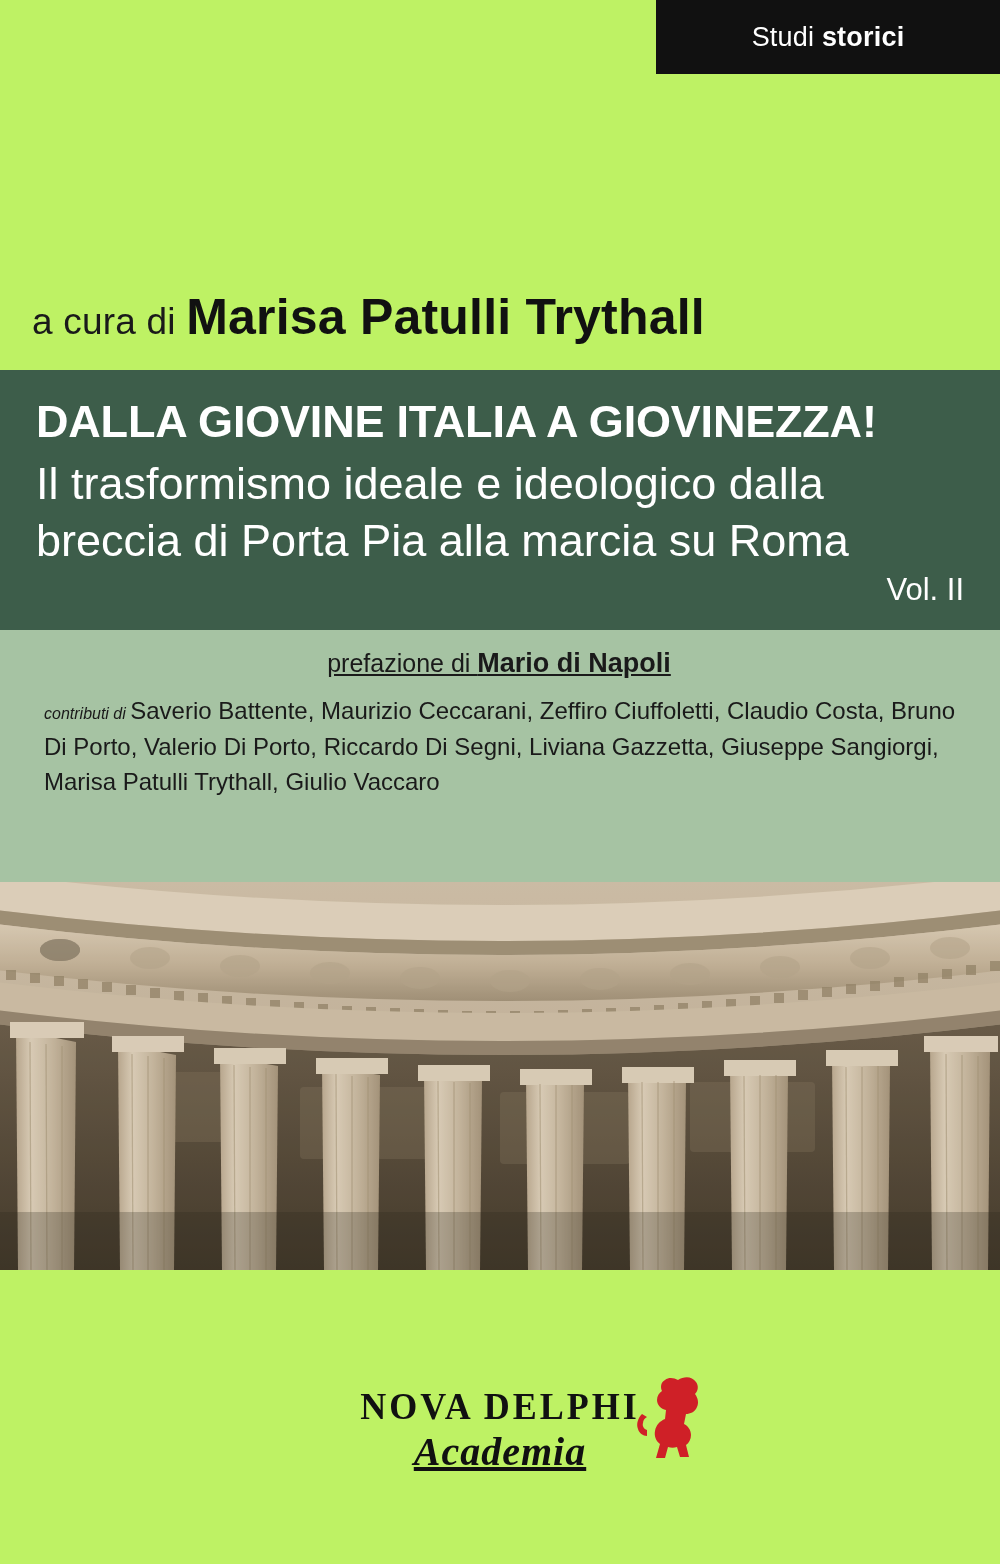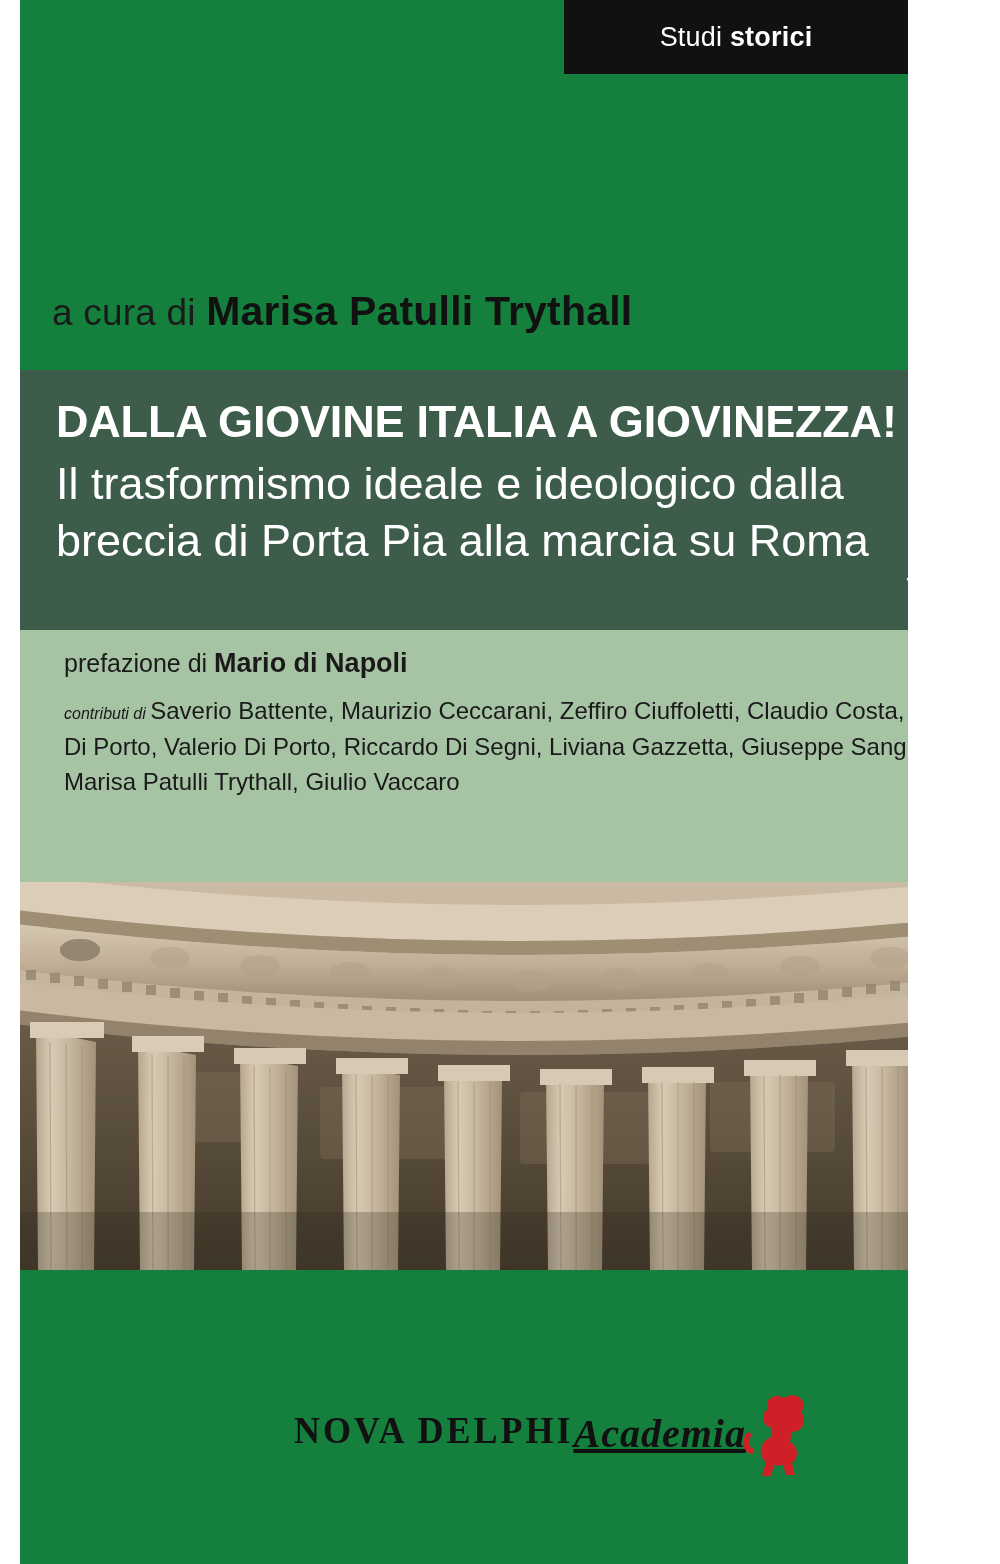--- a/index.html
+++ b/index.html
@@ -5,25 +5,24 @@
   html, body {
     margin: 0;
     padding: 0;
     background: #ffffff;
   }
   body {
     font-family: "Liberation Sans", sans-serif;
   }
   .cover {
     position: relative;
-    width: 888px;
+    width: 1000px;
     height: 1564px;
-    background: #15803d;
+    background: #bef264;
     overflow: hidden;
-    margin-left: 20px;
   }
 
   
   .series-banner {
     position: absolute;
     top: 0;
     right: 0;
     width: 344px;
     height: 74px;
     background: #111111;
@@ -47,21 +46,21 @@
     top: 288px;
     width: 930px;
     white-space: nowrap;
   }
   .editor-prefix {
     font-size: 37px;
     color: #1a1a1a;
     letter-spacing: 0.2px;
   }
   .editor-name {
-    font-size: 41px;
+    font-size: 50px;
     font-weight: bold;
     color: #111111;
     letter-spacing: 0.2px;
   }
 
   
   .title-block {
     position: absolute;
     left: 0;
     top: 370px;
@@ -100,24 +99,25 @@
     left: 0;
     top: 630px;
     width: 1000px;
     height: 252px;
     background: #a6c3a3;
     box-sizing: border-box;
     padding: 18px 44px 0 44px;
     color: #1a1a1a;
   }
   .preface-line {
-    text-align: left;
+    text-align: center;
     font-size: 25px;
     margin-bottom: 14px;
     padding-right: 2px;
+    text-decoration: underline;
   }
   .preface-line .preface-name {
     font-weight: bold;
     font-size: 27px;
   }
   .contrib-line {
     font-size: 27px;
     line-height: 1.32;
   }
   .contrib-line .contrib-label {
@@ -154,21 +154,21 @@
     justify-content: center;
   }
   .logo-inner {
     position: relative;
     display: flex;
     align-items: center;
     gap: 10px;
   }
   .logo-words {
     display: flex;
-    flex-direction: row;
+    flex-direction: column;
     align-items: center;
     line-height: 1;
   }
   .logo-nova {
     font-family: "Liberation Serif", serif;
     font-size: 36px;
     letter-spacing: 3px;
     font-weight: bold;
     color: #111111;
     transform: scaleY(1.05);

